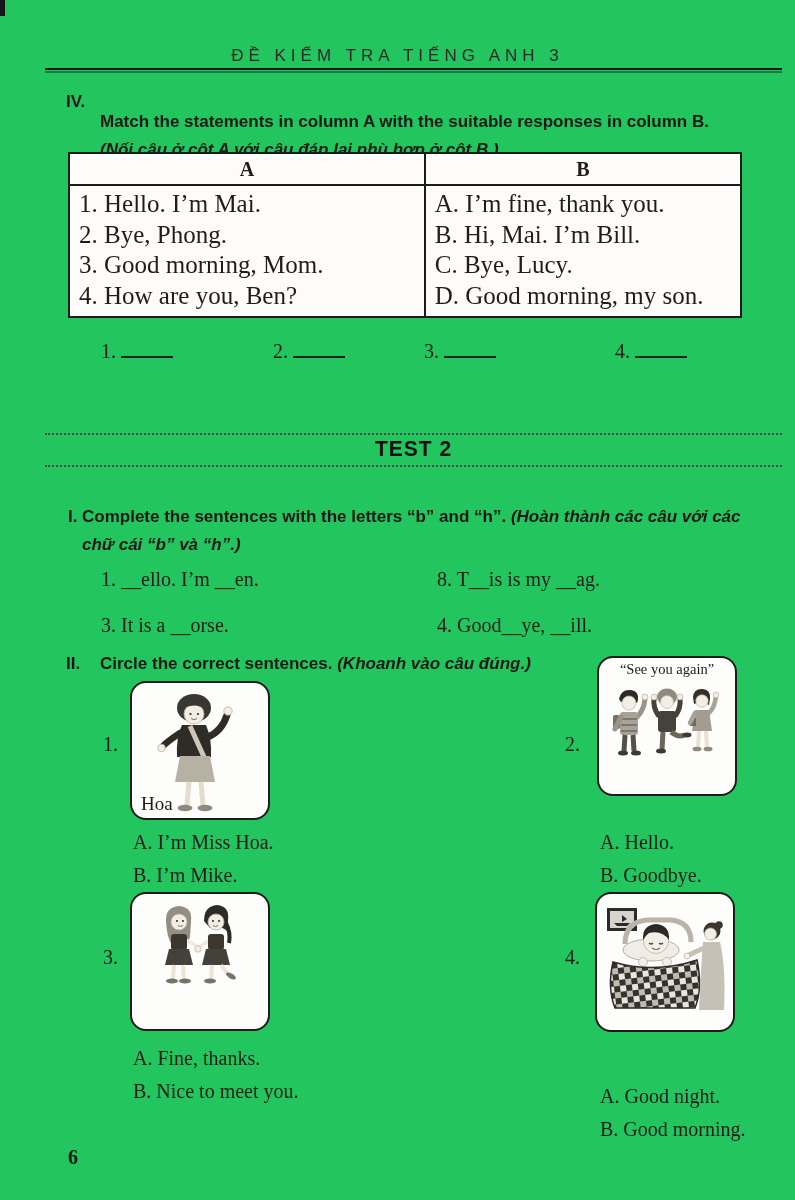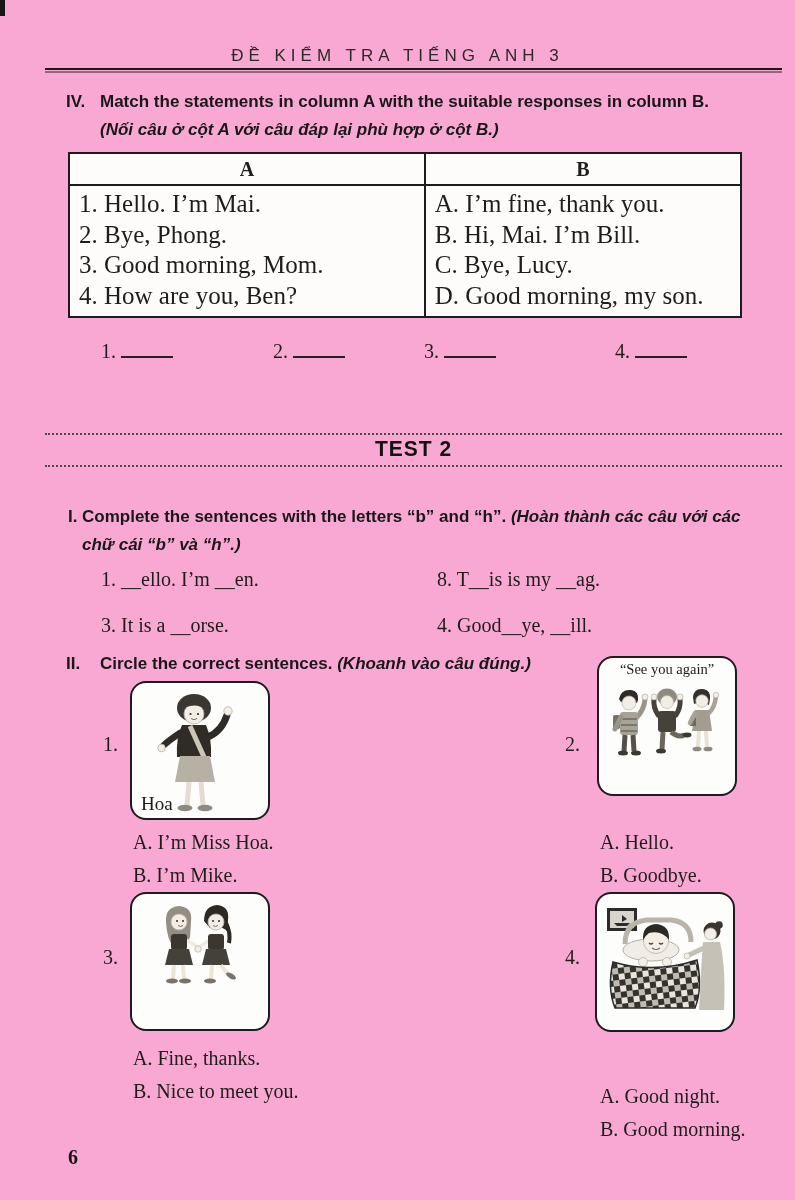--- a/index.html
+++ b/index.html
@@ -1,30 +1,30 @@
 <!DOCTYPE html>
 <html><head>
 <meta charset="utf-8">
 <style>
   html,body{margin:0;padding:0;}
   body{width:795px;height:1200px;background:#f2f1ee;font-family:"Liberation Serif",serif;color:#1e1d1b;}
-  .page{position:relative;width:795px;height:1200px;background:#f9a8d4;overflow:hidden;}
+  .page{position:relative;width:795px;height:1200px;background:#22c55e;overflow:hidden;}
   
   .scan-artifact{position:absolute;left:0;top:0;width:5px;height:16px;background:#161616;}
   .hdr-title{position:absolute;top:46px;left:0;width:100%;text-align:center;
     font-family:"Liberation Sans",sans-serif;font-size:17px;font-weight:400;
     letter-spacing:5px;color:#2b2a28;}
   .hdr-rule{position:absolute;top:68px;left:45px;width:737px;height:2px;background:#191919;
     box-shadow:0 3px 0 rgba(25,25,25,.45);}
   
   .sec{position:absolute;font-family:"Liberation Sans",sans-serif;font-weight:700;
     font-size:17px;line-height:28px;color:#181818;}
   .sec .numeral{position:absolute;left:0;top:0;}
   .sec .body{margin-left:34px;}
-  .nowrap{white-space:nowrap;}
+  .nowrap{white-space:nowrap;margin-top:20px;}
   .vi{font-style:italic;}
   
   .tbl{position:absolute;left:68px;top:152px;width:670px;border:2px solid #1c1c1c;background:#fdfcfa;}
   .tbl-row{display:flex;}
   .tbl-head{border-bottom:2px solid #1c1c1c;font-weight:bold;font-size:20px;}
   .tbl-head > div{height:30px;line-height:30px;text-align:center;}
   .col-a{width:53.1%;border-right:2px solid #1c1c1c;box-sizing:border-box;}
   .col-b{flex:1;}
   .tbl-cell{padding:3px 5px 5px 9px;font-size:25px;}
   .tbl-cell div{line-height:30.5px;}

